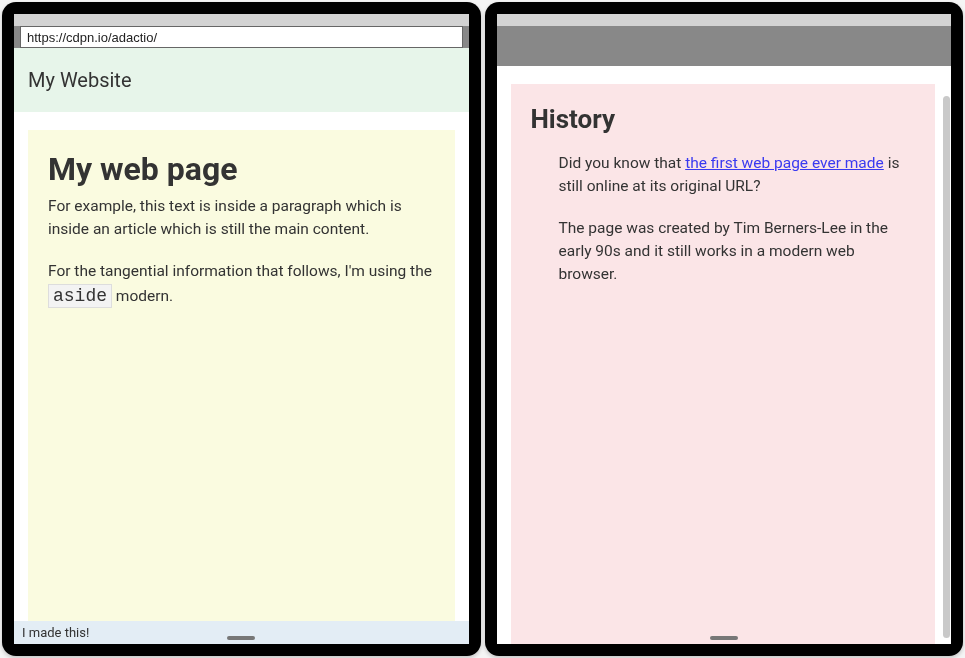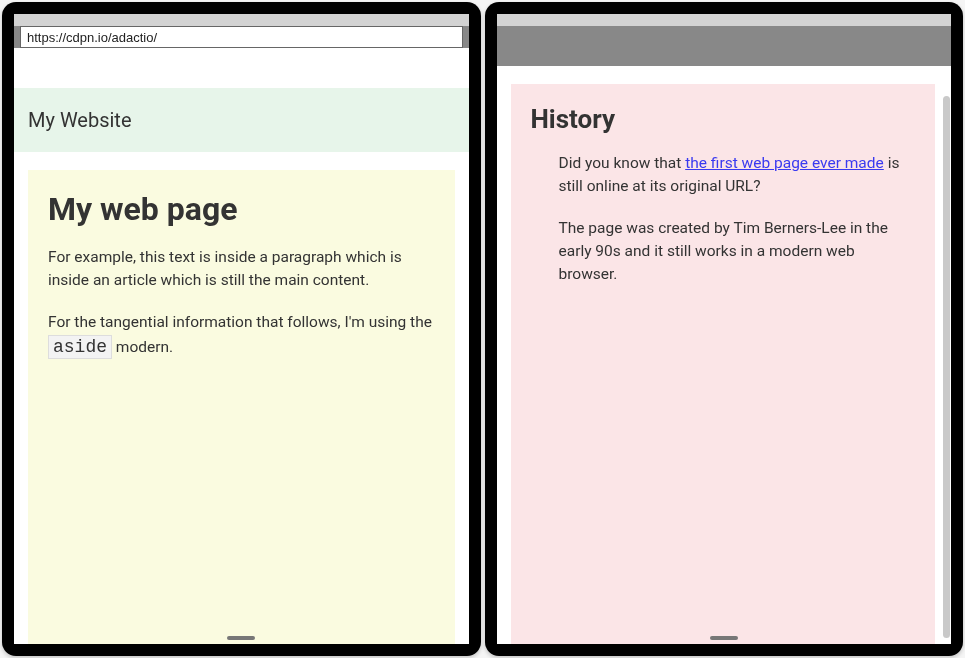--- a/index.html
+++ b/index.html
@@ -62,21 +62,20 @@
     }
     .viewport {
       flex: 1;
       overflow-y: auto;
       display: flex;
       flex-direction: column;
     }
     .site-header {
       background: #e7f5ea;
       padding: 20px 14px 20px 14px;
-      margin-top: 40px;
     }
     .site-header h2 {
       font-size: 20px;
       font-weight: 400;
       color: #333;
     }
     .content-area {
       flex: 1;
       padding: 18px 14px 0 14px;
       background: #fff;
@@ -89,21 +88,21 @@
     .article-box {
       background: #fafbe0;
       padding: 20px 20px 12px 20px;
       flex: 1;
       min-height: 380px;
     }
     .article-box h1 {
       font-size: 32px;
       font-weight: 700;
       color: #333;
-      margin-bottom: 18px;
+      margin-bottom: 7px;
     }
     .article-box p {
       font-size: 15.5px;
       color: #333;
       line-height: 1.5;
       margin-bottom: 18px;
     }
     .aside-box {
       background: #fbe5e7;
       padding: 20px 20px 12px 20px;
@@ -178,20 +177,23 @@
         <h2>My Website</h2>
       </div>
       <div class="content-area">
         <div class="article-box">
           <h1>My web page</h1>
           <p>For example, this text is inside a paragraph which is inside an article which is still the main content.</p>
           <p>
             <span>For the tangential information that follows, I'm using the </span><code class="inline">aside</code><span> modern.</span>
           </p>
         </div>
+      </div>
+      <div class="site-footer">
+        <span>I made this!</span>
       </div>
     </div>
   </div>
   <div class="home-indicator"></div>
 </div>
 
 <div class="device right">
   <div class="screen">
     <div class="statusbar"></div>
     <div class="chrome-bar no-url"></div>

